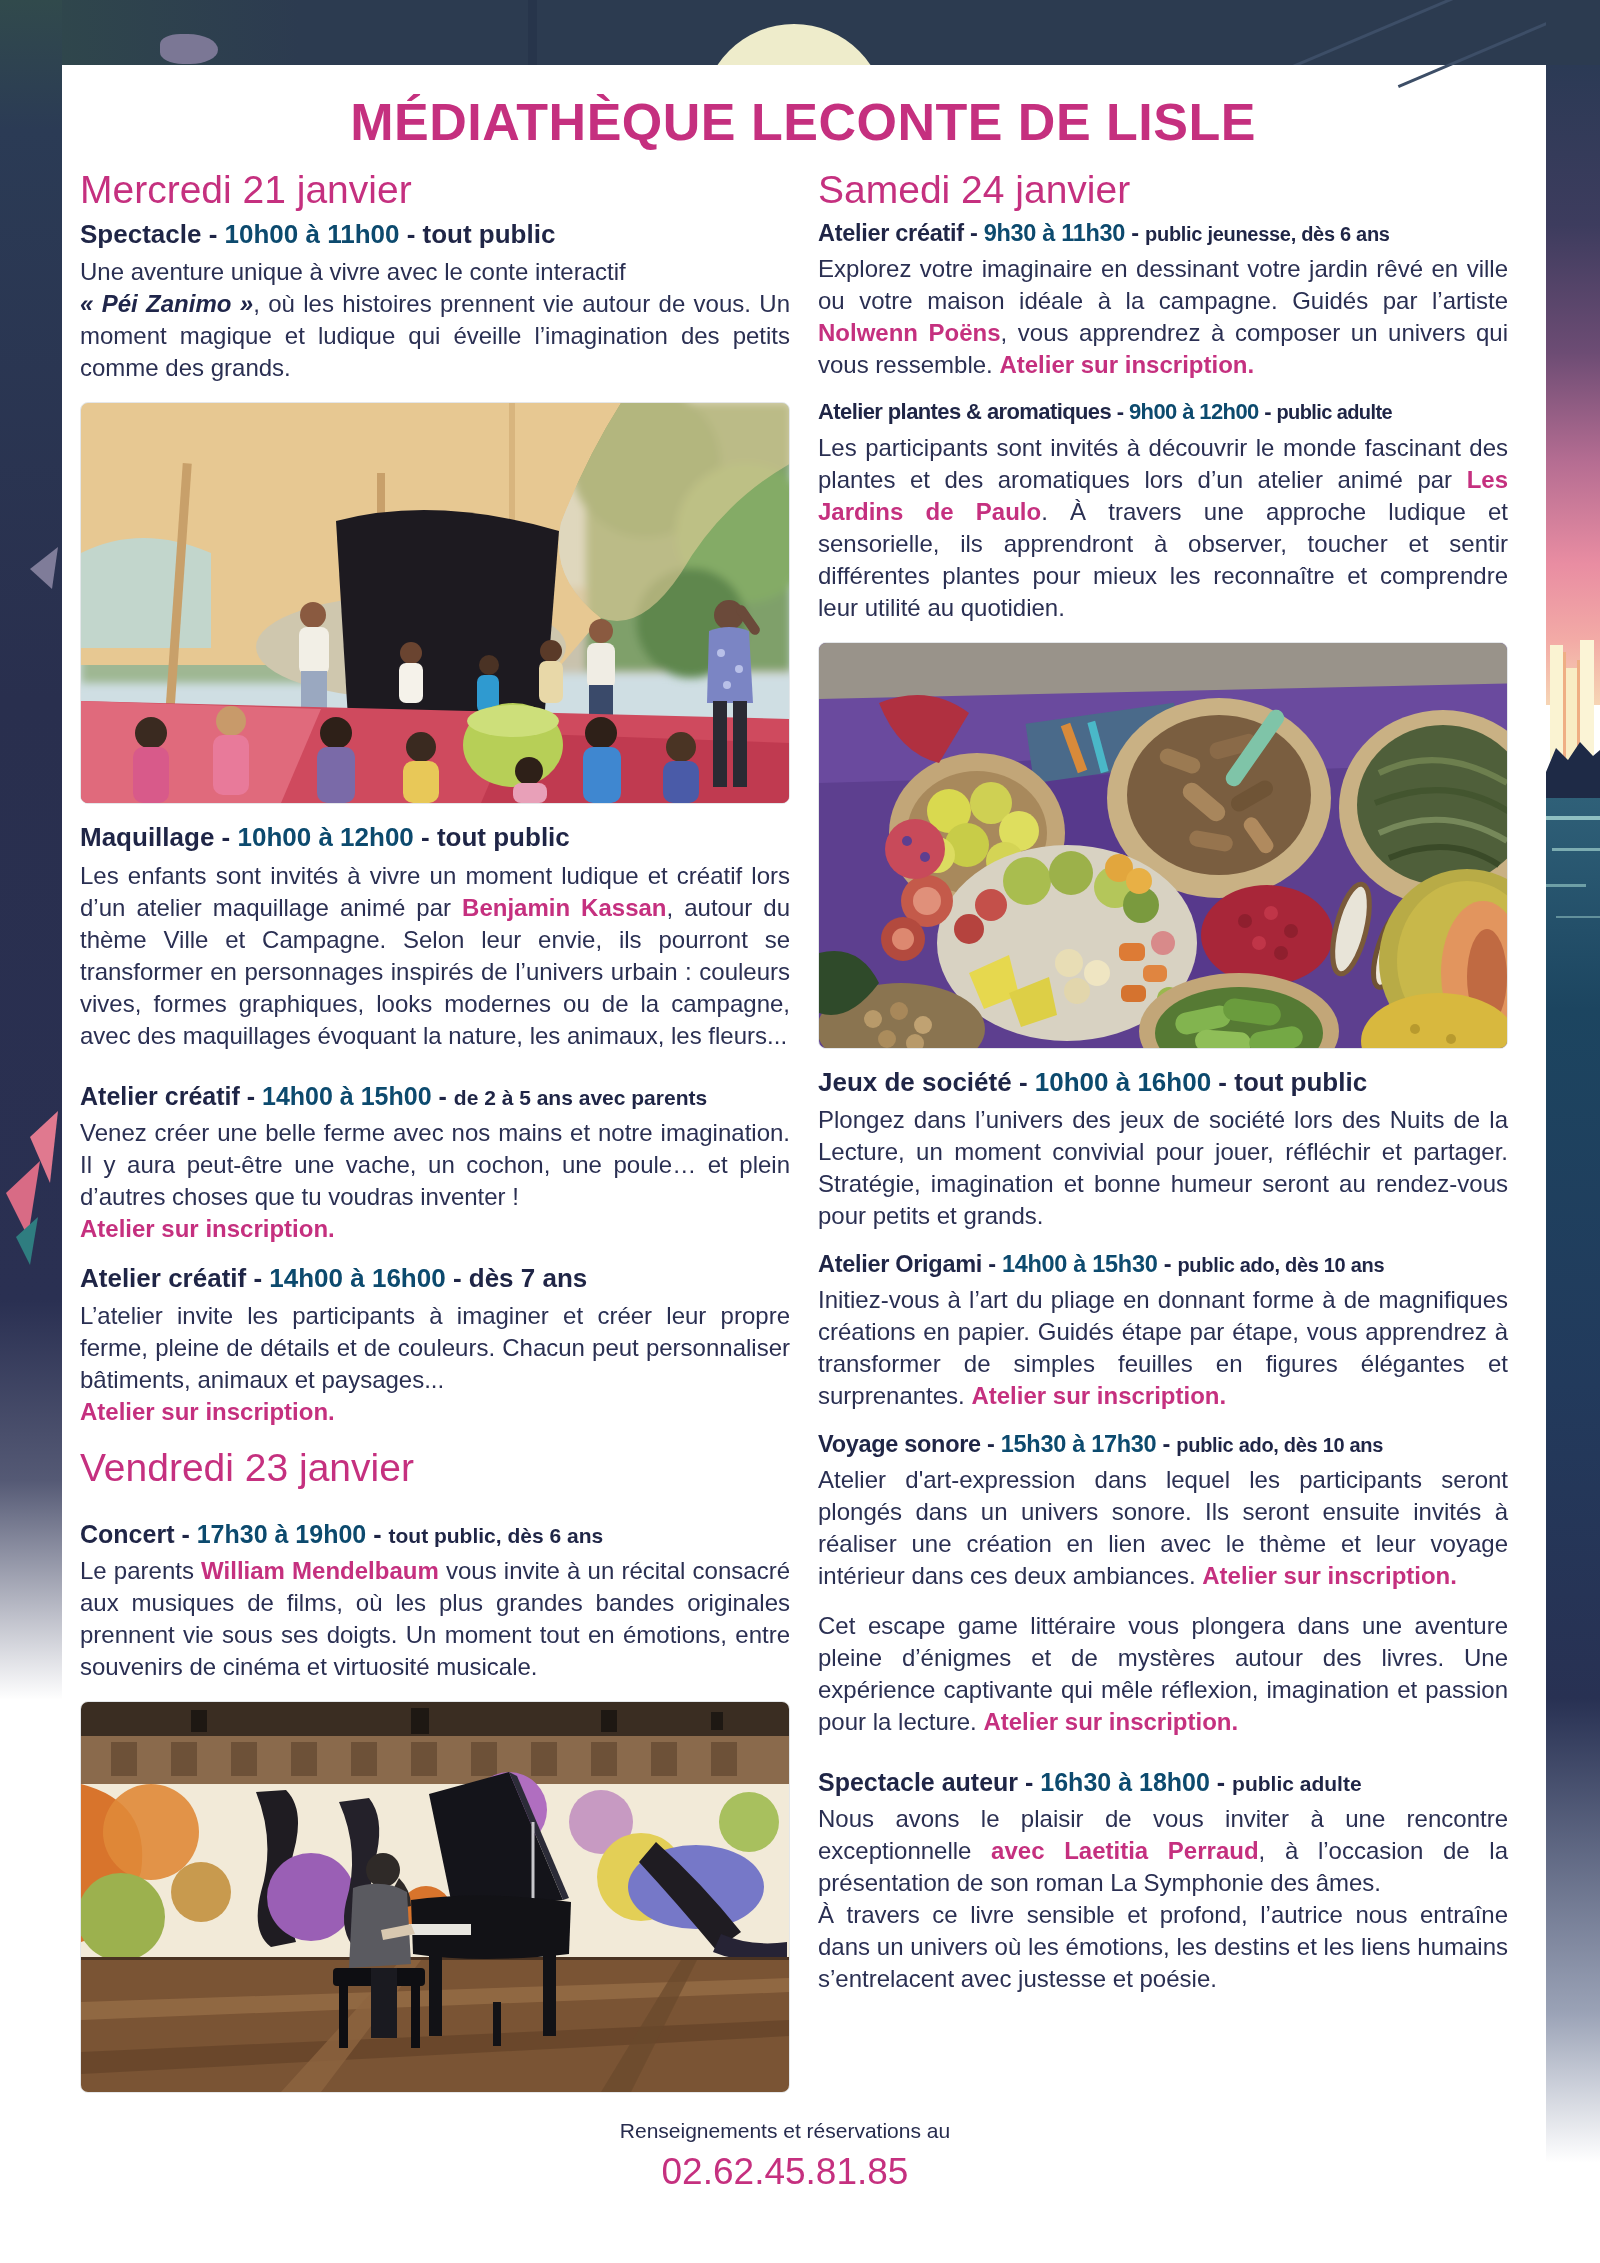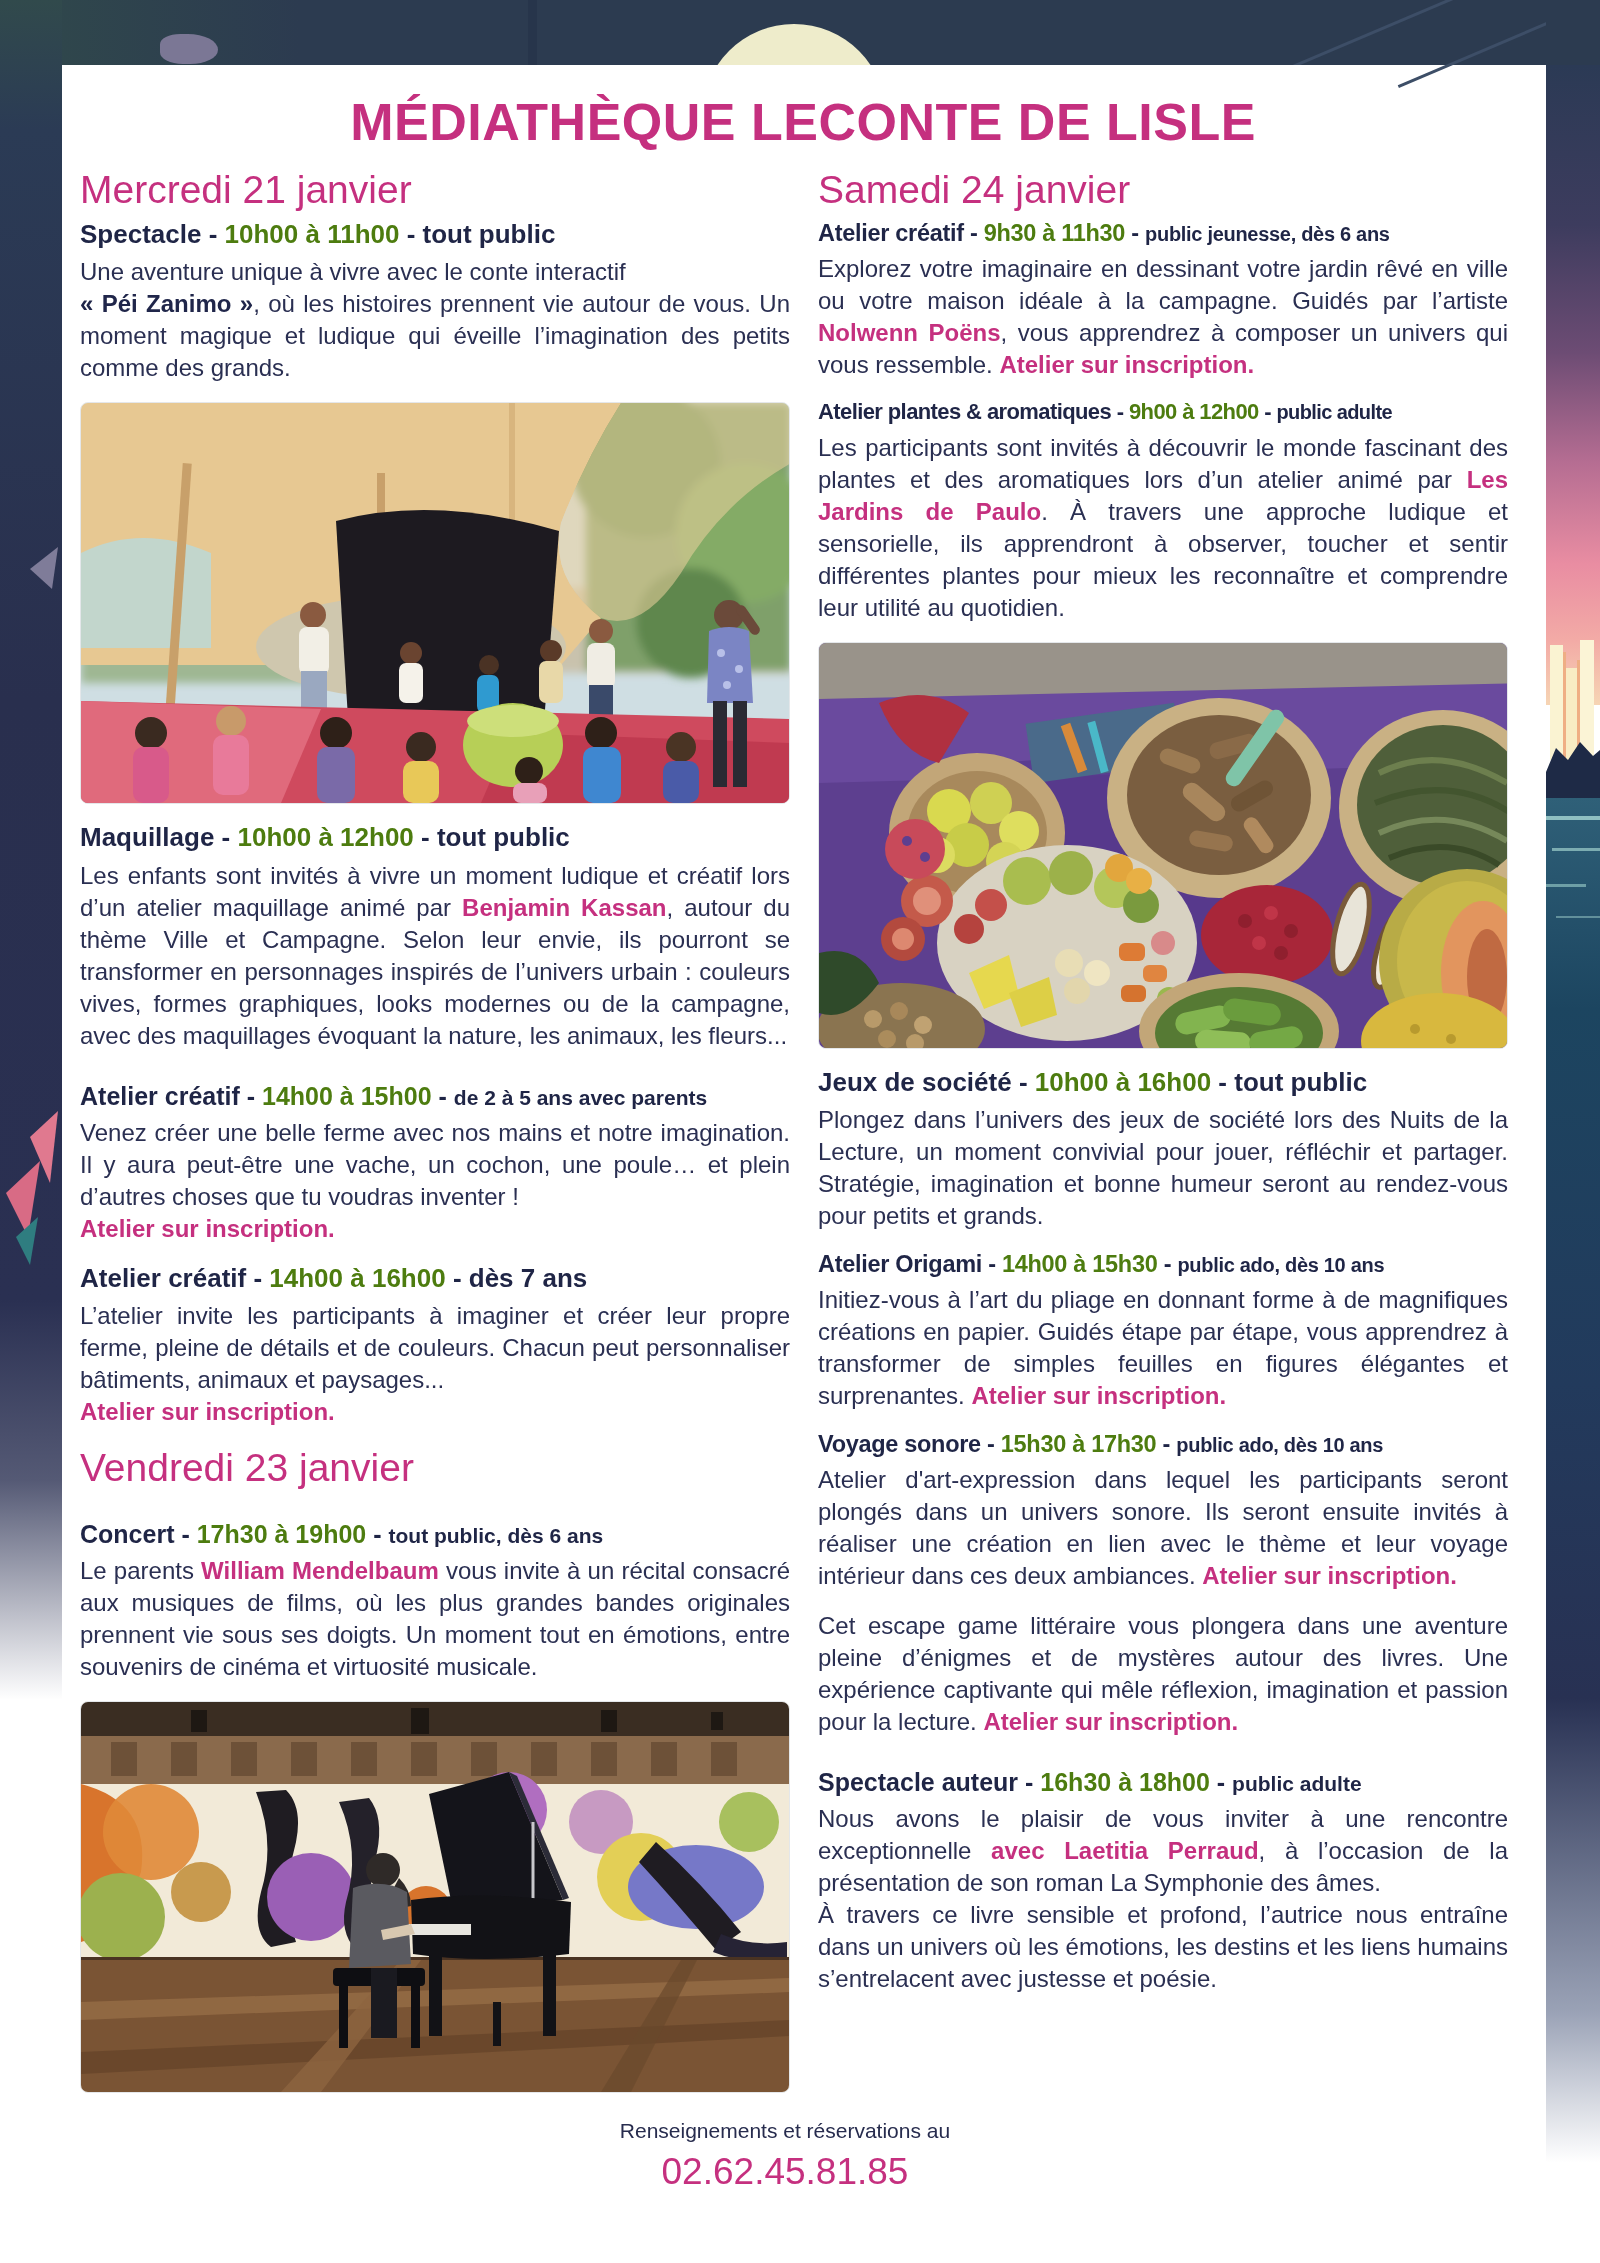--- a/index.html
+++ b/index.html
@@ -36,31 +36,31 @@
   .subtitle{color:#15192e;font-size:26px;font-weight:700;font-style:italic;margin:2px 0 0 0;}
 
   .columns{display:flex;align-items:flex-start;margin-top:16px;}
   .col-left{width:710px;}
   .col-right{width:690px;margin-left:28px;}
 
   .day{color:#c5307f;font-size:39px;font-weight:400;line-height:1.12;margin:2px 0 8px 0;}
   .event{margin:0 0 18px 0;}
   .ev-head{font-size:26px;font-weight:700;color:#1f2546;margin:0 0 6px 0;line-height:1.2;
        white-space:nowrap;overflow:hidden;}
-  .ev-time{color:#4d7c0f;}
+  .ev-time{color:#0c4a6e;}
   .ev-sep{color:#1f2546;}
   .ev-aud{color:#1f2546;}
   .event.c1 .ev-head{font-size:25px;margin-top:29px;}
   .event.c1 .ev-aud{font-size:21px;}
   .event.c2 .ev-head{font-size:23.5px;letter-spacing:-.3px;}
   .event.c2 .ev-aud{font-size:20px;}
   .event.c3 .ev-head{font-size:22px;letter-spacing:-.6px;}
   .event.c3 .ev-aud{font-size:20px;}
   .ev-body{font-size:24px;line-height:32px;color:#2a2f52;text-align:justify;margin:0;}
-  .sg-b{font-weight:700;color:#20264a;}
+  .sg-b{font-weight:700;color:#20264a;font-style:italic;}
   .sg-p{font-weight:700;color:#c5307f;}
 
   .photo{margin:4px 0 18px 0;border-radius:8px;overflow:hidden;line-height:0;
        border:1px solid #e4e7ea;}
   .photo svg{display:block;}
 
   .footer{position:absolute;left:0;top:2052px;width:1446px;text-align:center;}
   .footer .info{color:#272c4e;font-size:21px;line-height:1.3;margin:0;}
   .footer .phone{color:#c5307f;font-size:37px;line-height:1.3;margin:4px 0 0 0;}
 </style>

